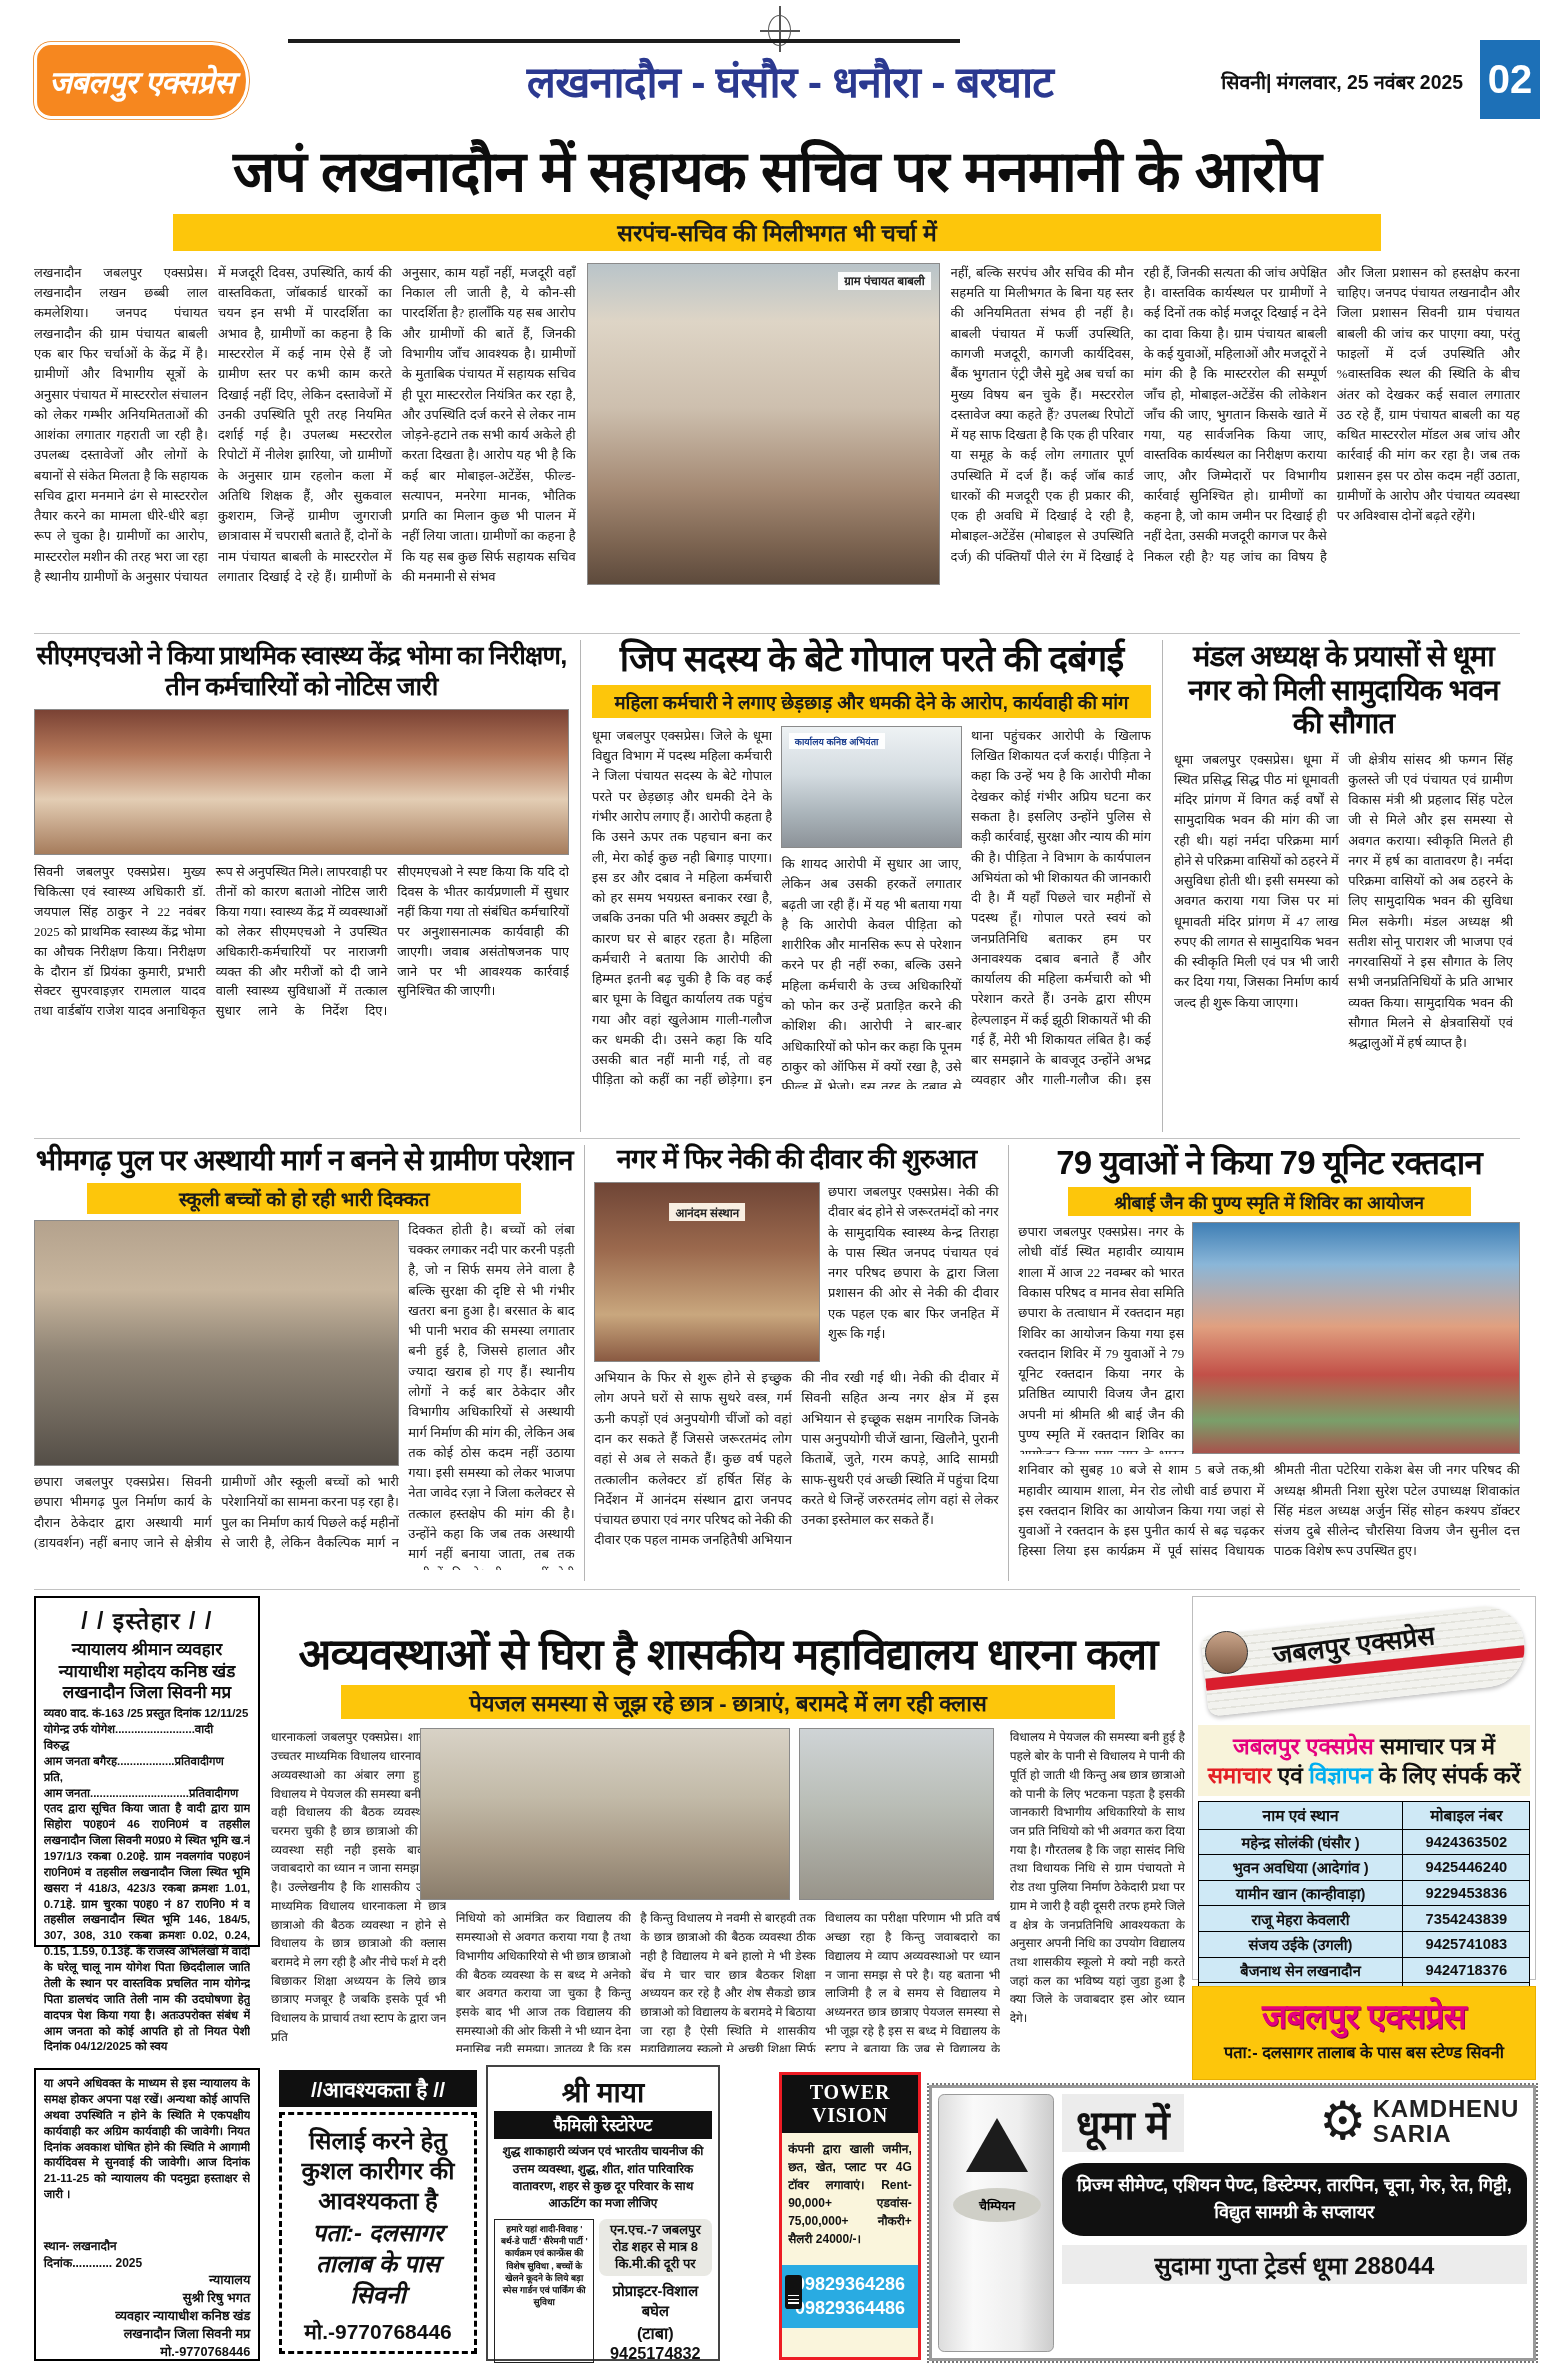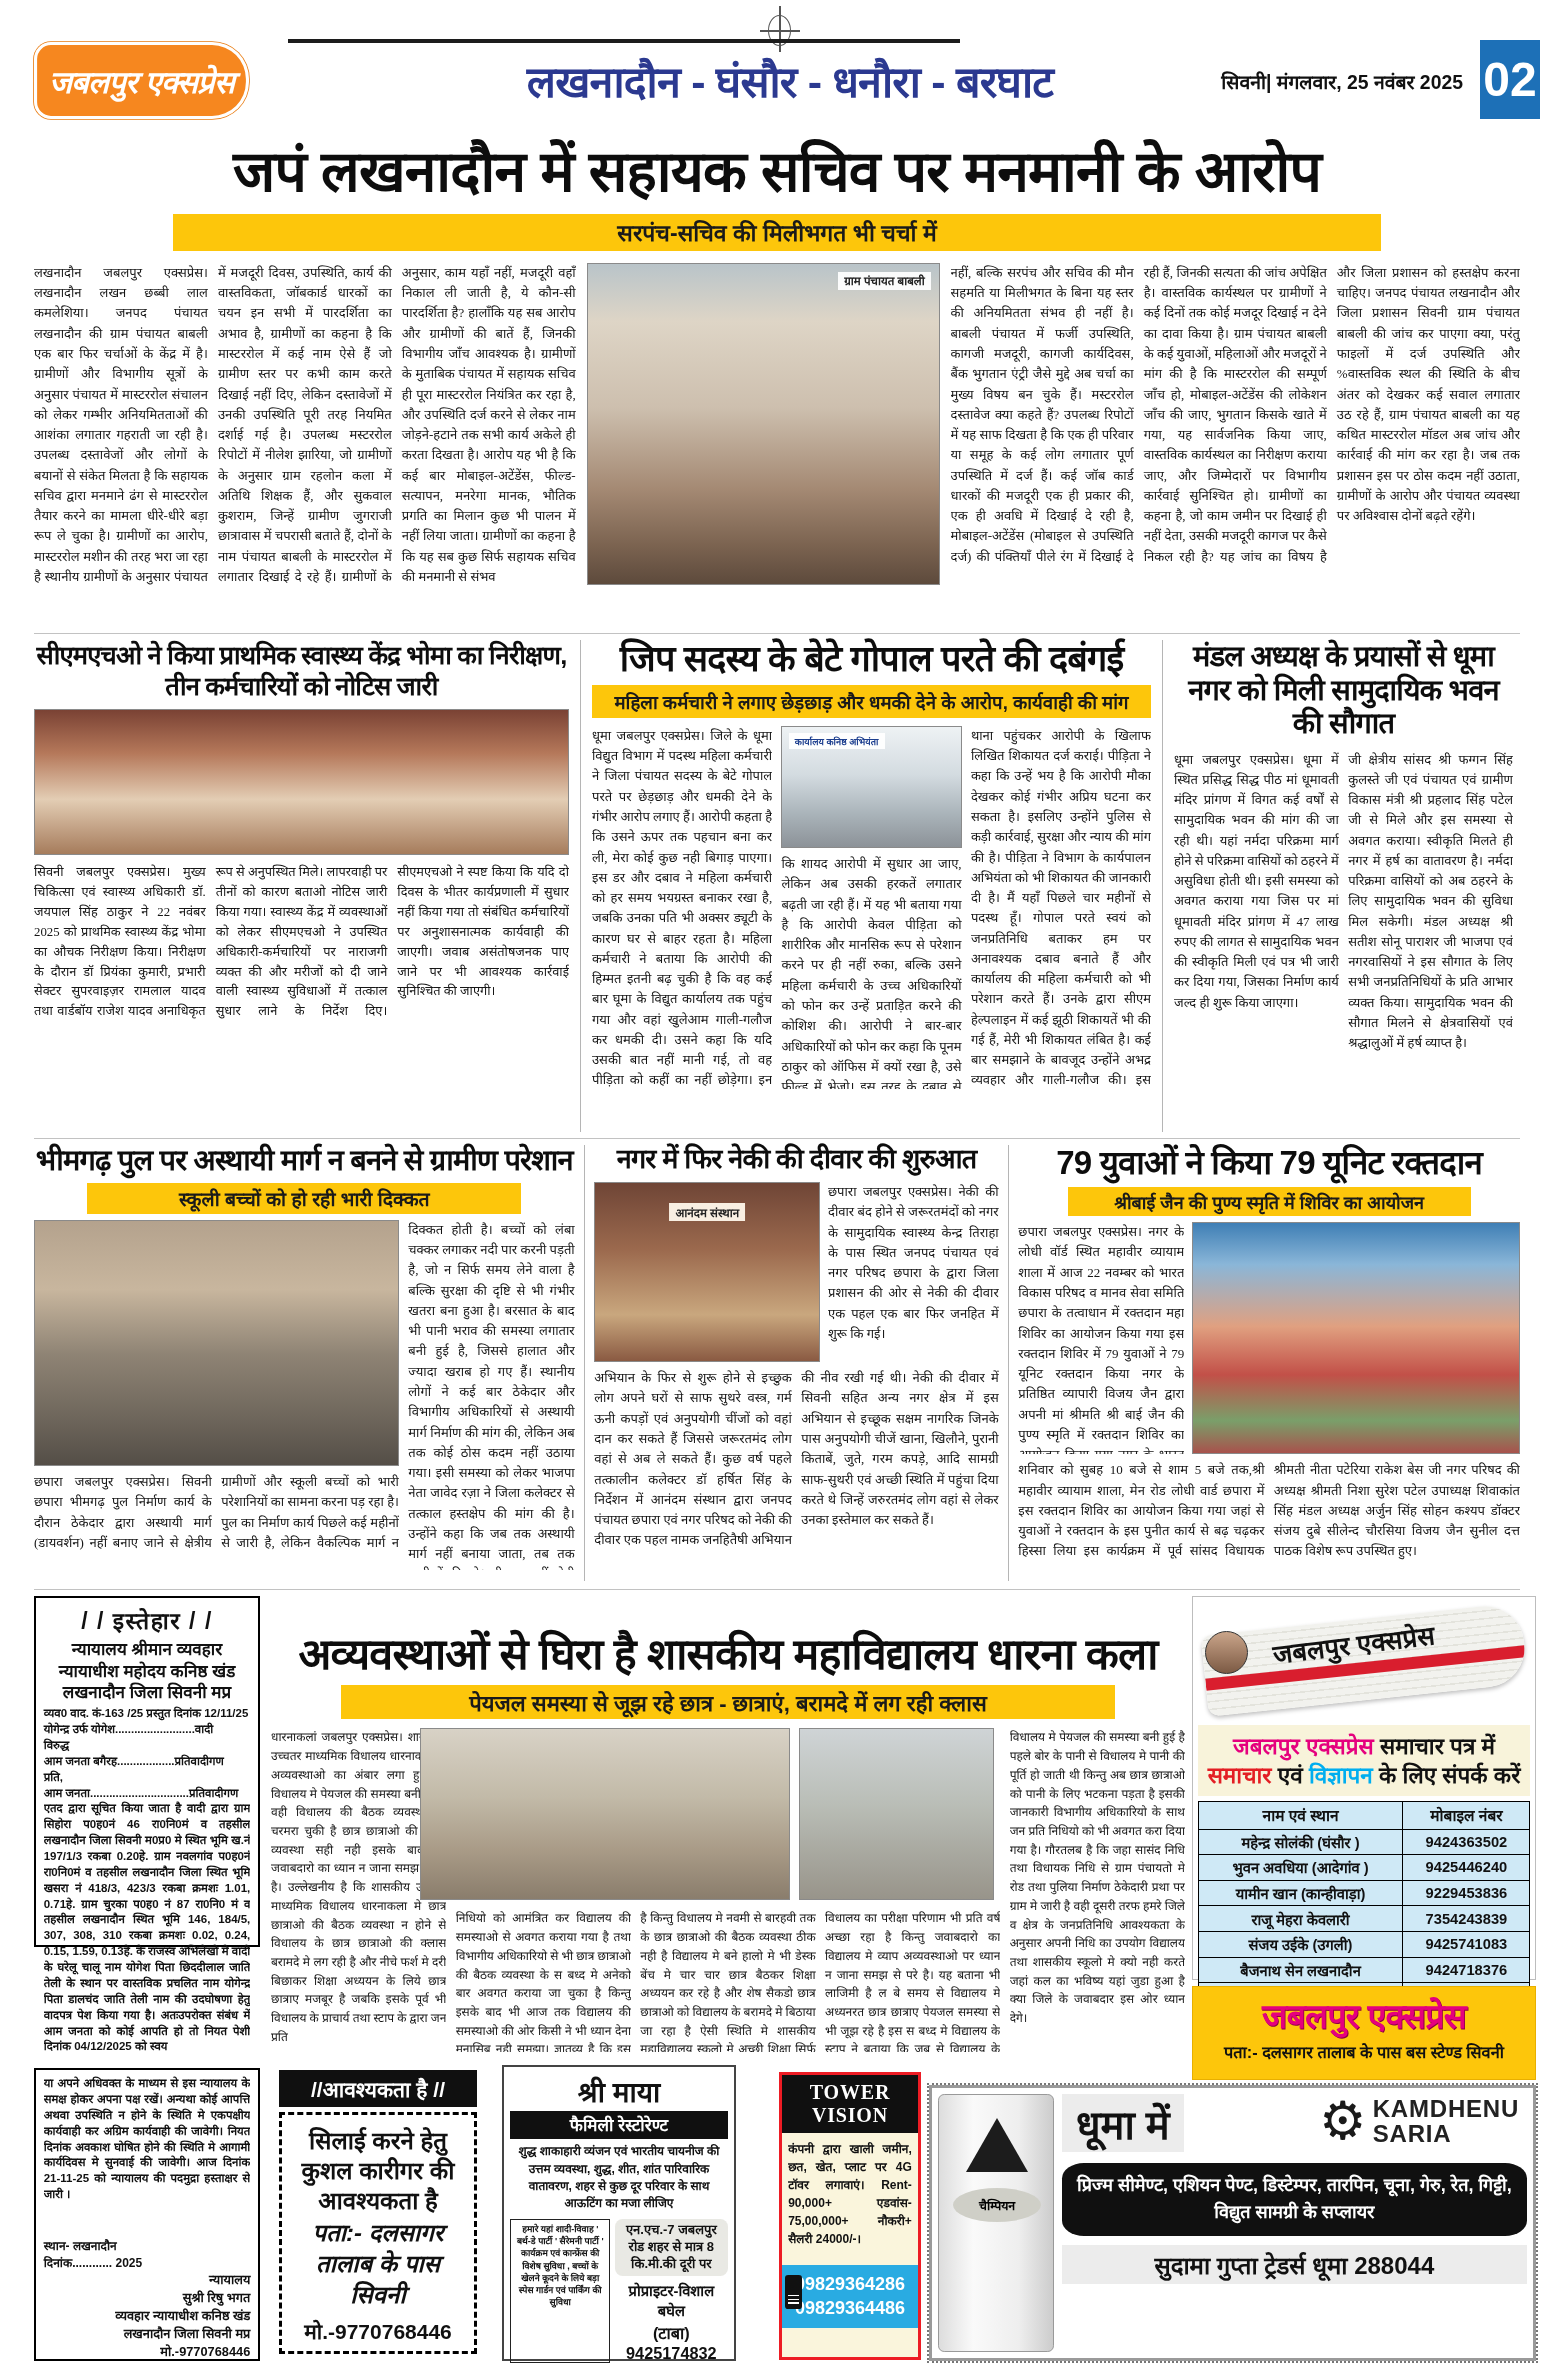--- a/index.html
+++ b/index.html
@@ -10,21 +10,21 @@
   
   .badge { position:absolute; left:34px; top:42px; width:215px; height:77px; background:#f6871f;
            border-radius:17px 37px 37px 17px; display:flex; align-items:center; justify-content:center;
            box-shadow:inset 0 0 0 3.1px #fff, 0 0 0 0.8px #e87c12; }
   .badge span { color:#fff; font-weight:900; font-size:31px; font-style:italic; letter-spacing:-0.8px; }
   .regline { position:absolute; left:288px; top:39px; width:672px; height:3.9px; background:#1c1c1c; }
   .regions { position:absolute; left:364px; top:51px; width:852px; text-align:center;
              font-size:43px; font-weight:900; color:#2b3990; letter-spacing:-0.8px; }
   .dateline { position:absolute; left:1161px; top:68px; width:302px; text-align:right; font-size:19.4px; font-weight:700; }
   .pagenum { position:absolute; left:1480px; top:40px; width:60px; height:79px; background:#1d70b7; color:#fff;
-             display:flex; align-items:center; justify-content:center; font-size:48px; font-weight:900; }
+             display:flex; align-items:center; justify-content:center; font-size:40px; font-weight:900; }
   .regmark { position:absolute; left:765px; top:6.2px; width:31px; height:46px; }
   .regmark .c { position:absolute; left:3.1px; top:9.3px; width:23px; height:31px; border:1.5px solid #555; border-radius:50%; }
   .regmark .v { position:absolute; left:14px; top:0; width:1.5px; height:46px; background:#555; }
   .regmark .h { position:absolute; left:-4.6px; top:24px; width:40px; height:1.5px; background:#555; }
 
   
   .hl { font-weight:900; text-align:center; color:#0d0d0d; letter-spacing:-0.8px; line-height:1.08; }
   .ybar { background:#fdc60b; display:flex; align-items:center; justify-content:center;
           font-weight:900; color:#1a1a1a; }
   .bt { font-family:"Liberation Serif", serif; font-size:13px; line-height:1.56; text-align:justify;
@@ -132,21 +132,21 @@
   .jxy .t { color:#e5007e; font-weight:900; font-size:34px; letter-spacing:-0.8px; text-shadow:0.8px 0.8px 0 #8a0040; }
   .jxy .a { font-weight:800; font-size:16.3px; margin-top:3.1px; }
 
   .need { position:absolute; left:245px; top:480px; width:198px; height:291px; }
   .need-h { background:#101010; color:#fff; font-weight:900; font-size:21px; text-align:center; padding:4.6px 0; }
   .need-b { border:3.1px dashed #000; margin-top:4.6px; height:242px; text-align:center; padding:11px 6.2px; }
   .need-b .l1 { font-weight:900; font-size:24px; line-height:1.25; }
   .need-b .l2 { font-weight:800; font-size:24px; line-height:1.3; margin-top:1px;font-style:italic; }
   .need-b .l3 { font-weight:900; font-size:21px; margin-top:6.2px; }
 
-  .maya { position:absolute; left:452px; top:475px; width:234px; height:296px; border:2.3px double #444; padding:4.6px 6.2px;margin-left:16px; }
+  .maya { position:absolute; left:452px; top:475px; width:234px; height:296px; border:2.3px double #444; padding:4.6px 6.2px; }
   .maya .t { font-weight:900; font-size:28px; text-align:center; }
   .maya .st { background:#101010; color:#fff; font-weight:800; font-size:17px; text-align:center; padding:2.3px 0; margin-top:1.5px; }
   .maya .d { font-weight:700; font-size:12px; text-align:center; line-height:1.45; margin-top:4.6px; }
   .maya-row { display:flex; gap:4.6px; margin-top:6.2px; }
   .maya .fac { width:46%; border:1.5px solid #222; font-size:9px; font-weight:700; padding:3.1px; line-height:1.35; text-align:center; }
   .maya .adr { flex:1; text-align:center; }
   .maya .adr .nh { background:#e9e9e4; border-radius:7.7px; font-weight:800; font-size:13px; padding:3.1px 1.5px; line-height:1.3; }
   .maya .adr .pr { font-weight:900; font-size:14.7px; margin-top:4.6px; }
   .maya .adr .phn { font-weight:900; font-size:16.3px; margin-top:1.5px; }
 

